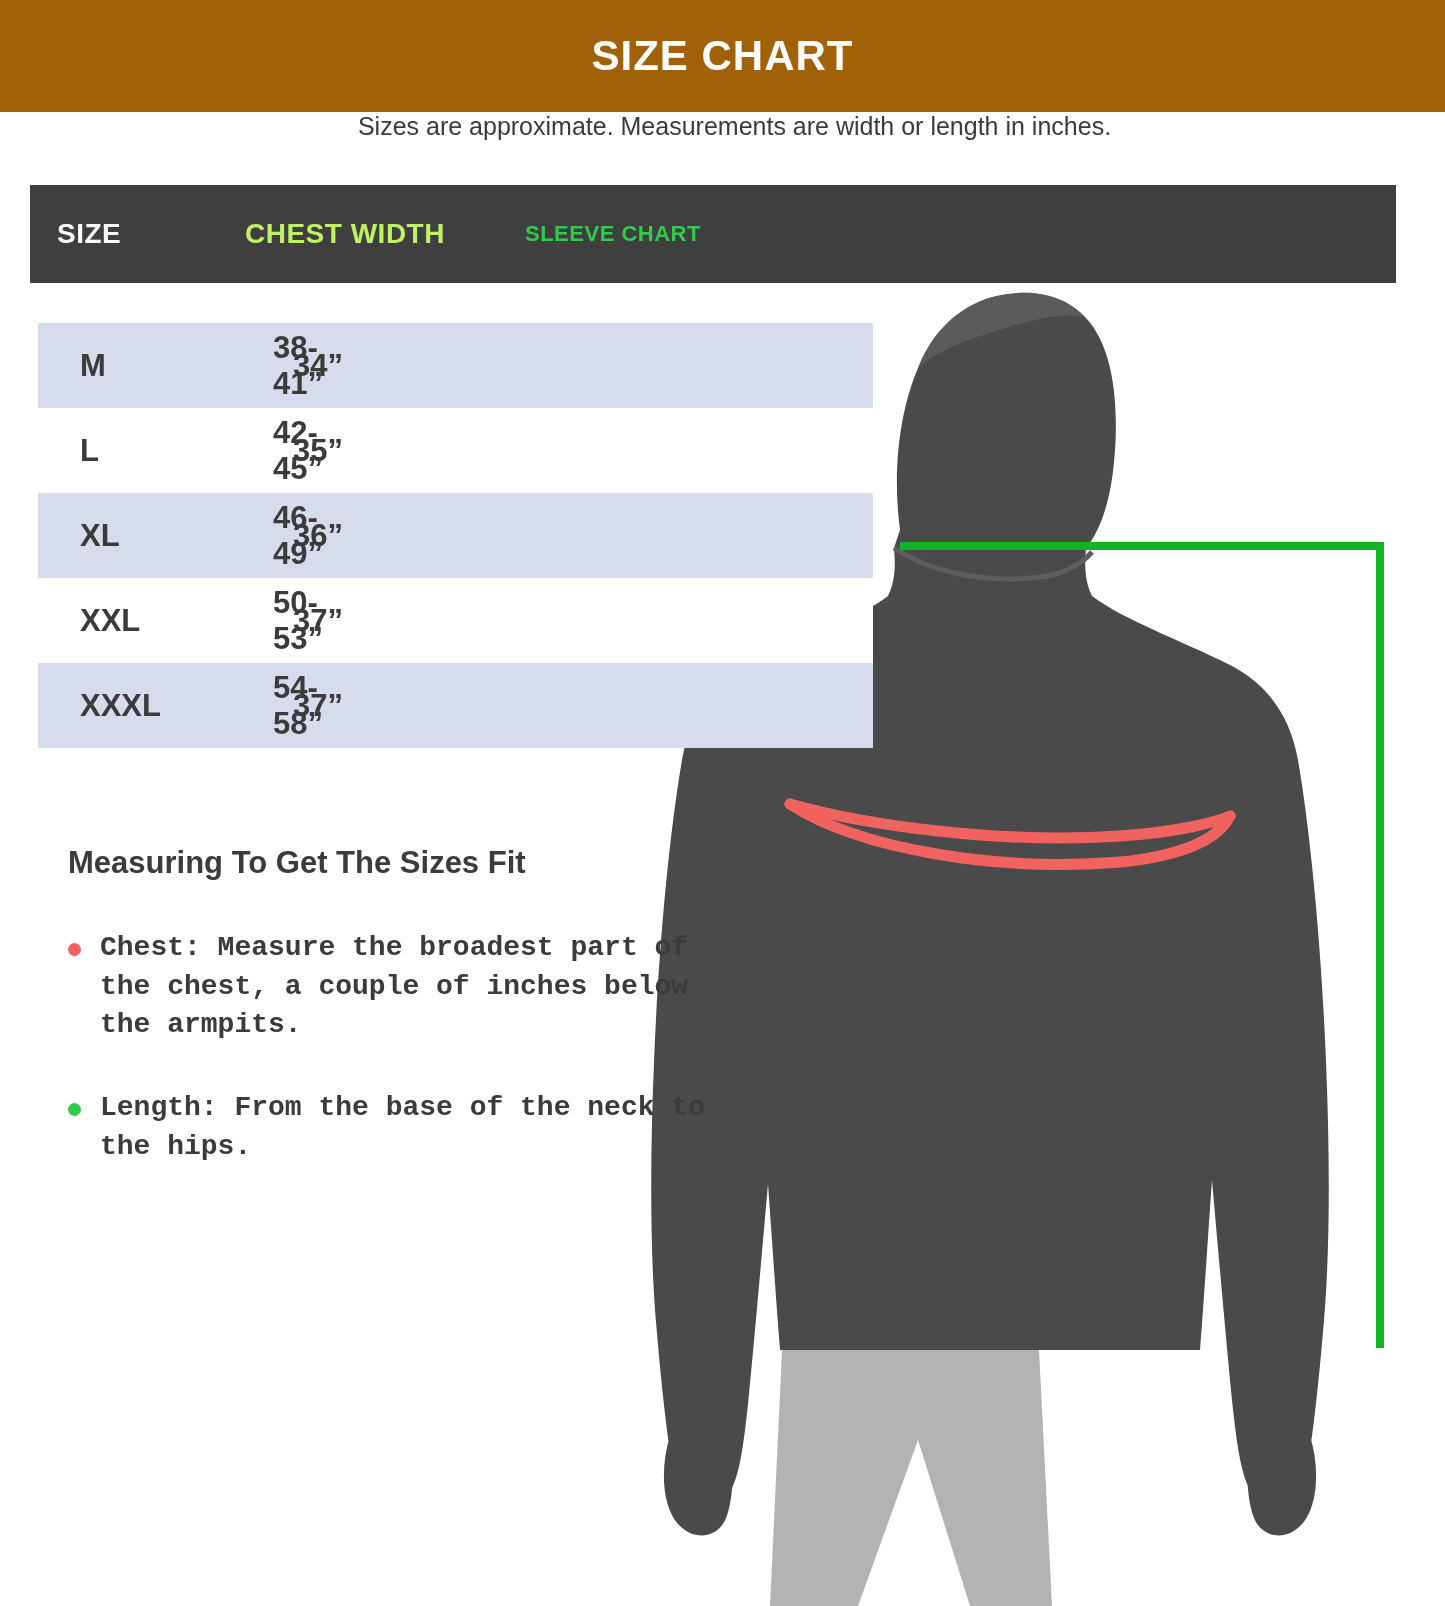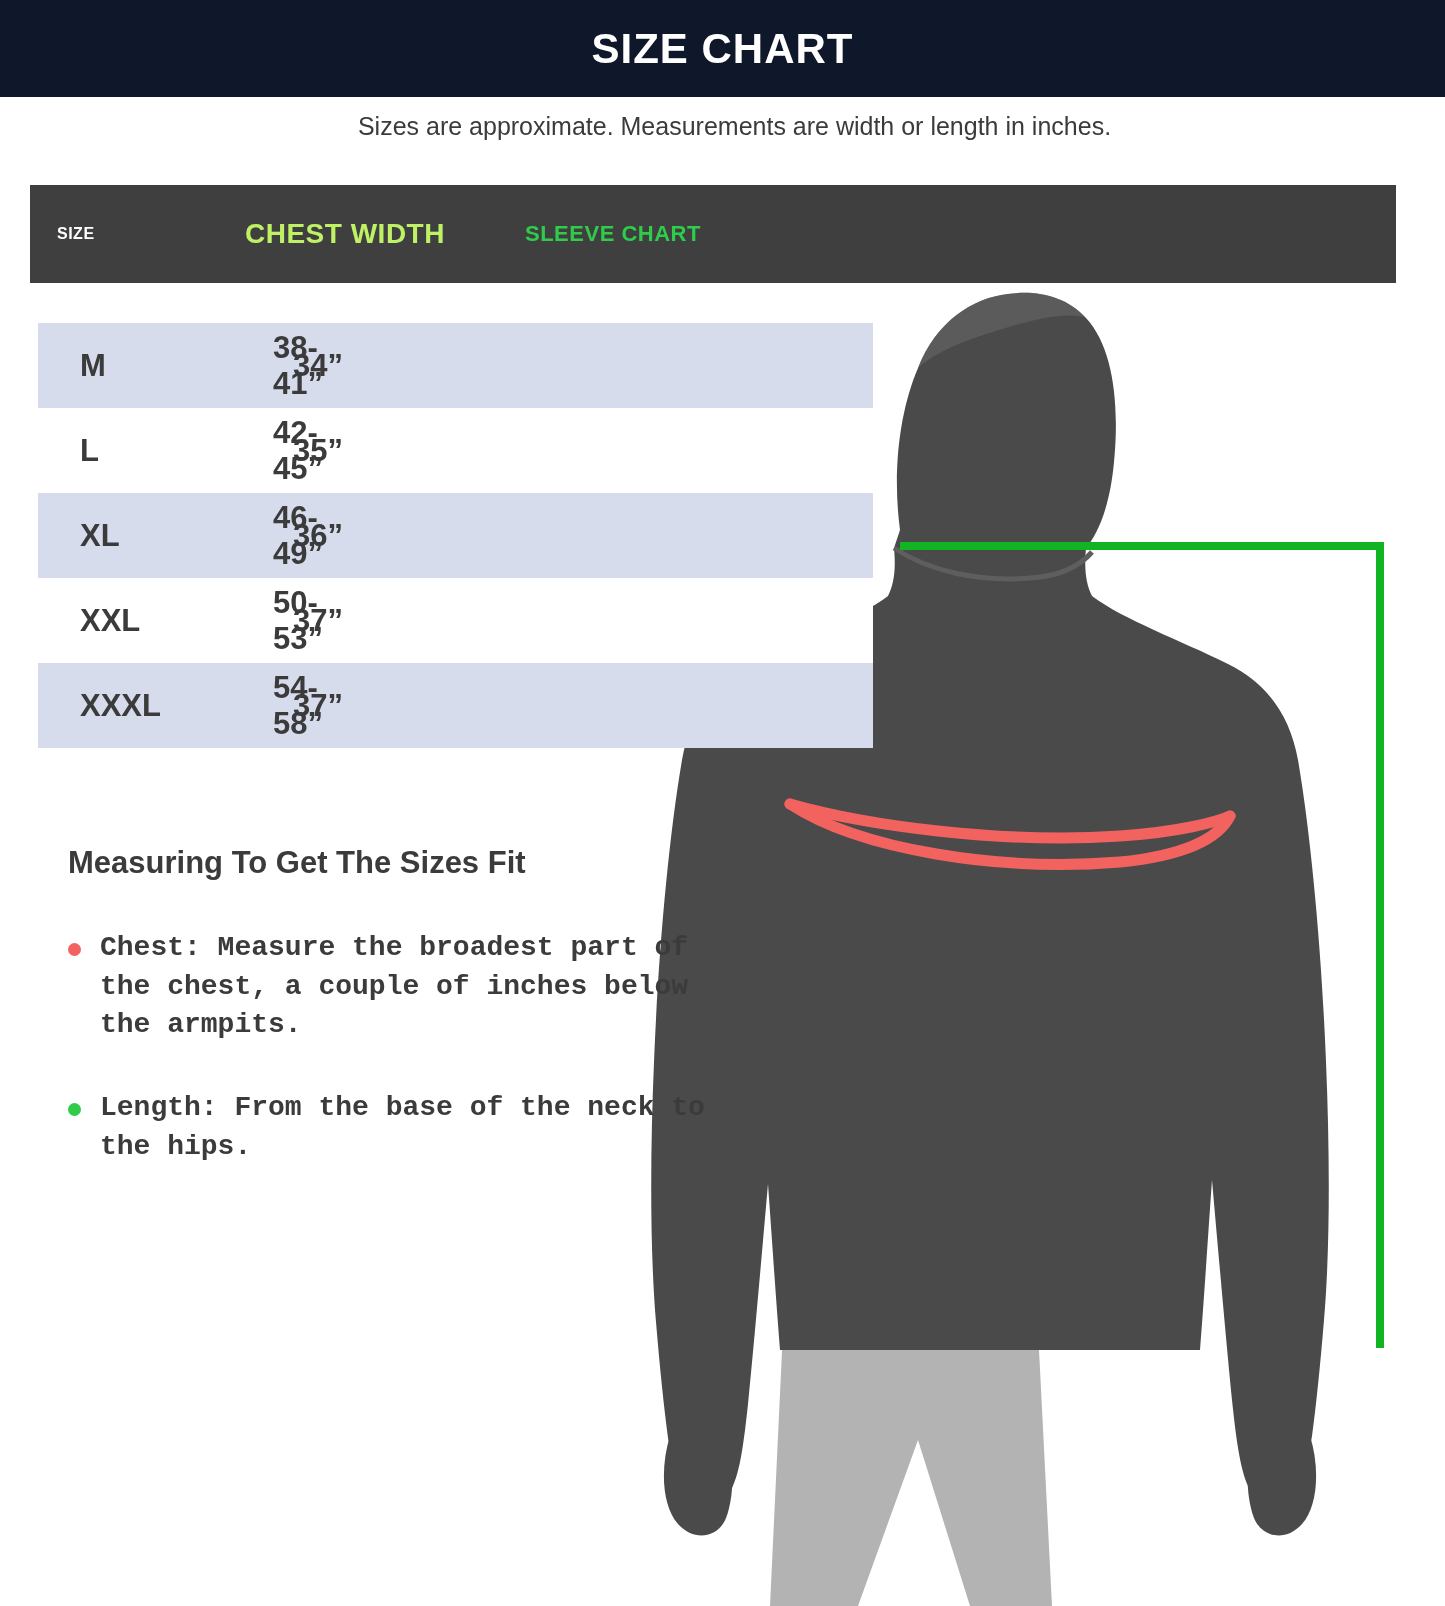--- a/index.html
+++ b/index.html
@@ -18,22 +18,22 @@
     overflow: hidden;
     background: #ffffff;
   }
 
   
   .title-bar {
     position: absolute;
     left: 0;
     top: 0;
     width: 1445px;
-    height: 97px;
-    background: #0f172a;
+    height: 112px;
+    background: #a16207;
     display: flex;
     align-items: center;
     justify-content: center;
   }
   .title-bar .title {
     color: #ffffff;
     font-size: 42px;
     font-weight: bold;
     letter-spacing: 1px;
   }
@@ -59,21 +59,21 @@
     background: #3f3f3f;
     display: flex;
     align-items: center;
   }
   .col-size   { width: 215px; padding-left: 27px; box-sizing: border-box; }
   .col-chest  { width: 280px; }
   .col-sleeve { width: 260px; }
 
   .table-head .h-size {
     color: #ffffff;
-    font-size: 16px;
+    font-size: 28px;
     font-weight: bold;
     letter-spacing: 0.5px;
   }
   .table-head .h-chest {
     color: #bef264;
     font-size: 28px;
     font-weight: bold;
     letter-spacing: 0.5px;
   }
   .table-head .h-sleeve {

